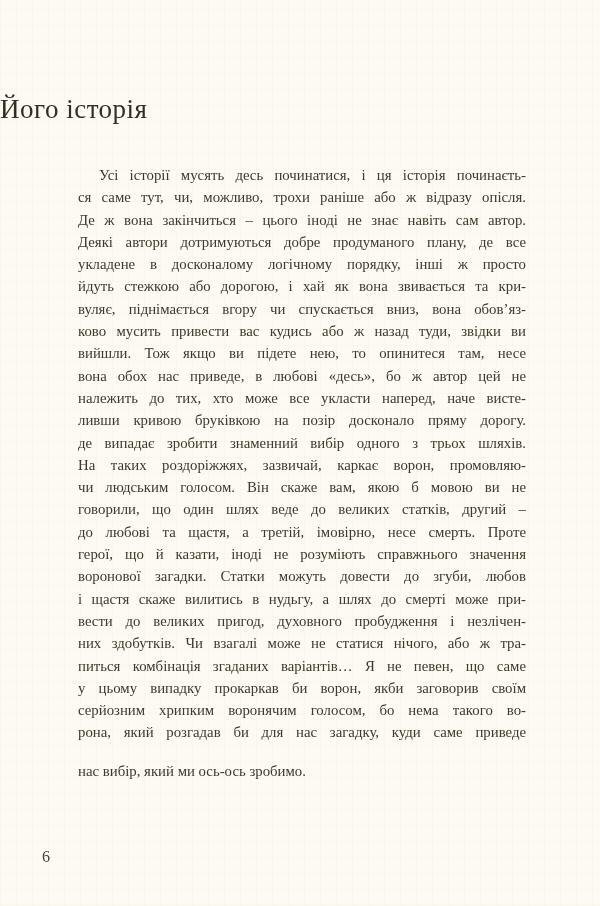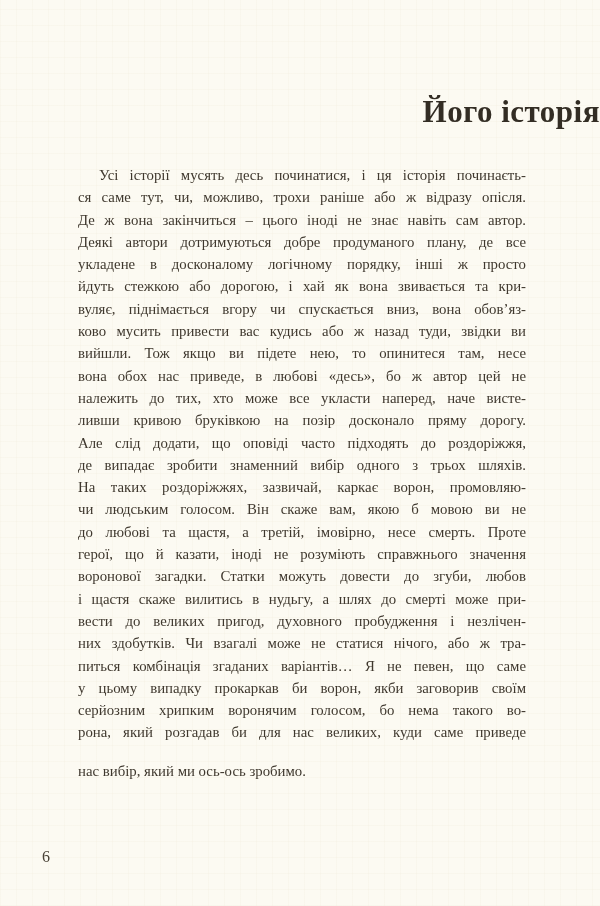--- a/index.html
+++ b/index.html
@@ -19,23 +19,23 @@
     overflow: hidden;
     font-family: "Liberation Serif", "DejaVu Serif", serif;
     color: #3f382e;
   }
   .chapter-title {
     position: absolute;
     top: 94px;
     left: 0;
     width: 100%;
     margin: 0;
-    text-align: right;
-    font-size: 31px;
-    font-weight: bold;
+    text-align: left;
+    font-size: 27px;
+    font-weight: normal;
     letter-spacing: 0.5px;
     color: #332d24;
   }
   .body-text {
     position: absolute;
     top: 164px;
     left: 78px;
     width: 448px;
   }
   .text-line {
@@ -74,32 +74,32 @@
       <div class="text-line">Де ж вона закінчиться – цього іноді не знає навіть сам автор.</div>
       <div class="text-line">Деякі автори дотримуються добре продуманого плану, де все</div>
       <div class="text-line">укладене в досконалому логічному порядку, інші ж просто</div>
       <div class="text-line">йдуть стежкою або дорогою, і хай як вона звивається та кри-</div>
       <div class="text-line">вуляє, піднімається вгору чи спускається вниз, вона обов’яз-</div>
       <div class="text-line">ково мусить привести вас кудись або ж назад туди, звідки ви</div>
       <div class="text-line">вийшли. Тож якщо ви підете нею, то опинитеся там, несе</div>
       <div class="text-line">вона обох нас приведе, в любові «десь», бо ж автор цей не</div>
       <div class="text-line">належить до тих, хто може все укласти наперед, наче висте-</div>
       <div class="text-line">ливши кривою бруківкою на позір досконало пряму дорогу.</div>
-      <div class="text-line">Але слід додати, що оповіді часто підходять до роздоріжжя,</div>
       <div class="text-line">де випадає зробити знаменний вибір одного з трьох шляхів.</div>
       <div class="text-line">На таких роздоріжжях, зазвичай, каркає ворон, промовляю-</div>
       <div class="text-line">чи людським голосом. Він скаже вам, якою б мовою ви не</div>
+      <div class="text-line">говорили, що один шлях веде до великих статків, другий –</div>
       <div class="text-line">до любові та щастя, а третій, імовірно, несе смерть. Проте</div>
       <div class="text-line">герої, що й казати, іноді не розуміють справжнього значення</div>
       <div class="text-line">воронової загадки. Статки можуть довести до згуби, любов</div>
       <div class="text-line">і щастя скаже вилитись в нудьгу, а шлях до смерті може при-</div>
       <div class="text-line">вести до великих пригод, духовного пробудження і незлічен-</div>
       <div class="text-line">них здобутків. Чи взагалі може не статися нічого, або ж тра-</div>
       <div class="text-line">питься комбінація згаданих варіантів… Я не певен, що саме</div>
       <div class="text-line">у цьому випадку прокаркав би ворон, якби заговорив своїм</div>
       <div class="text-line">серйозним хрипким воронячим голосом, бо нема такого во-</div>
-      <div class="text-line">рона, який розгадав би для нас великих, куди саме приведе</div>
+      <div class="text-line">рона, який розгадав би для нас загадку, куди саме приведе</div>
       <div class="text-line">нас вибір, який ми ось-ось зробимо.</div>
     </div>
 
   <div class="page-number">6</div>
 
 </div>
 
 </body></html>

